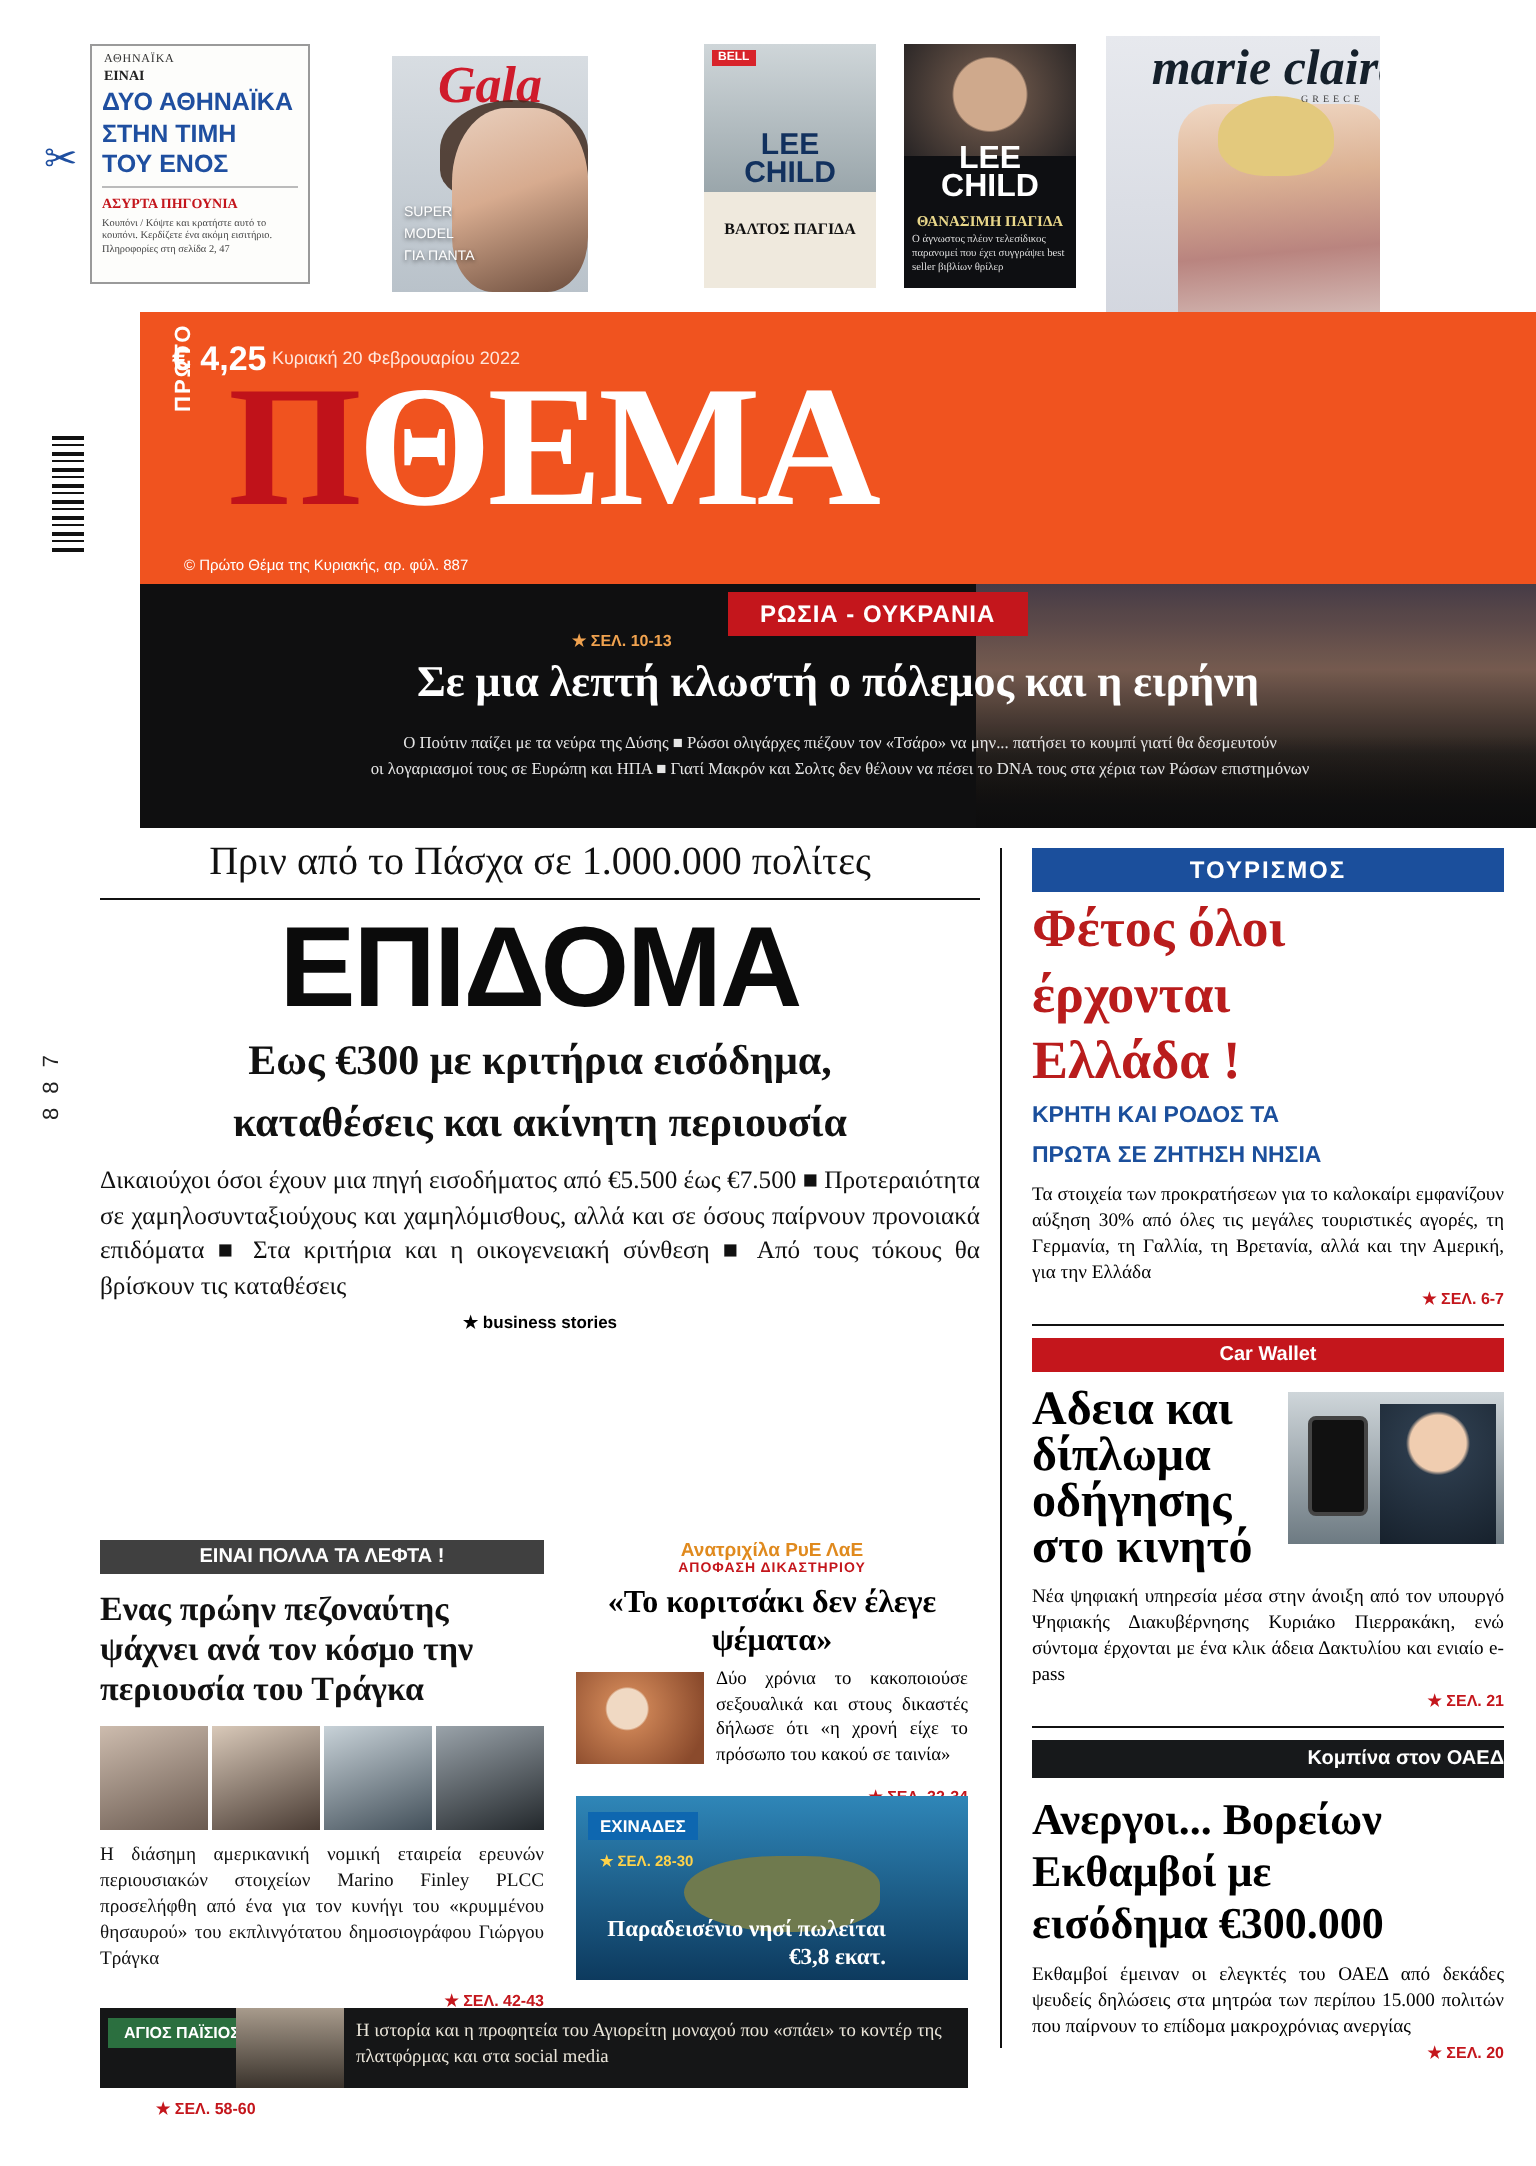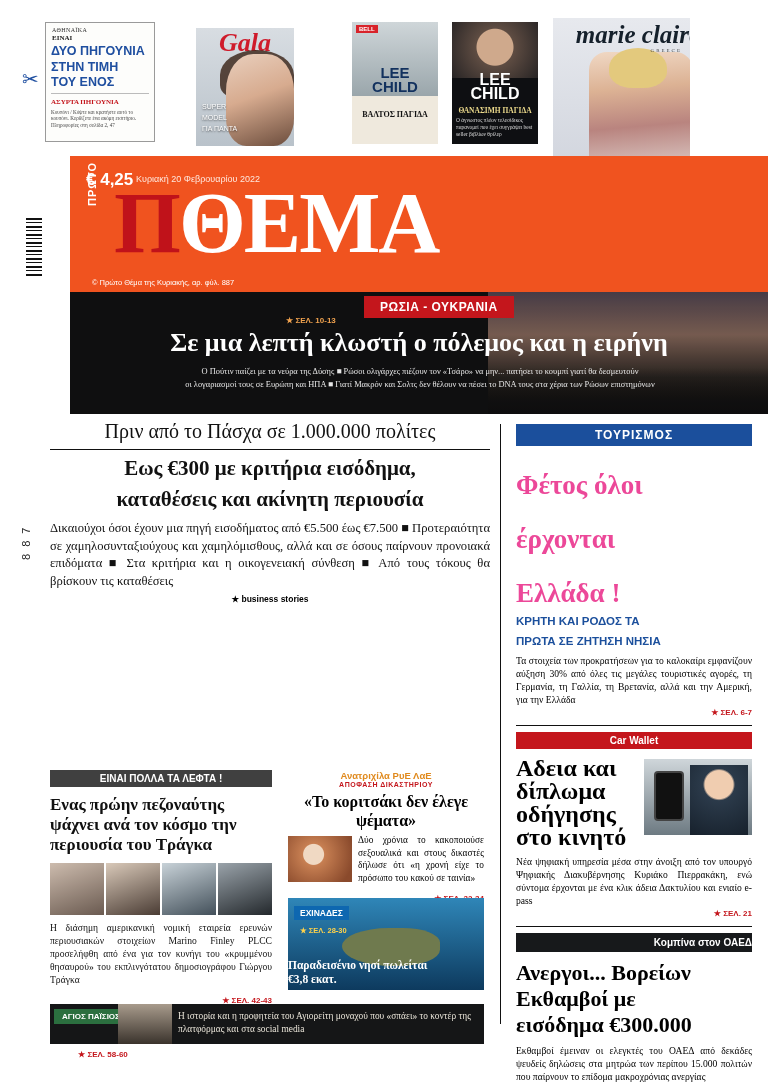--- a/index.html
+++ b/index.html
@@ -68,21 +68,21 @@
     background:repeating-linear-gradient(to bottom,#111 0 2px,#fff 2px 4px,#111 4px 5px,#fff 5px 8px);}
   .barnum{position:absolute;left:20px;top:560px;font-family:"Liberation Sans",sans-serif;font-size:11px;letter-spacing:2px;color:#222;transform:rotate(-90deg);transform-origin:left top;}
 
   
   .warband{position:absolute;left:70px;top:292px;width:698px;height:122px;background:#0f0f10;color:#fff;overflow:hidden;}
   .war-photo{position:absolute;right:0;top:0;width:280px;height:122px;
     background:linear-gradient(#4a3e49 0%,#7b5f53 35%,#2a2420 70%,#15120f 100%);opacity:.95;}
   .war-photo:after{content:"";position:absolute;left:0;bottom:0;width:280px;height:46px;background:linear-gradient(transparent,#0d0d0e);}
   .ru-tag{position:absolute;left:294px;top:4px;background:#c4161c;color:#fff;font-family:"Liberation Sans",sans-serif;font-weight:bold;font-size:12px;padding:4px 16px;letter-spacing:.5px;}
   .sel1013{position:absolute;left:216px;top:24px;color:#f0a24f;font-family:"Liberation Sans",sans-serif;font-size:8px;font-weight:bold;}
-  .war-head{position:absolute;left:10px;top:36px;width:678px;text-align:center;font-family:"Liberation Serif",serif;font-weight:bold;font-size:26px;}
+  .war-head{position:absolute;left:10px;top:36px;width:678px;text-align:center;font-family:"Liberation Serif",serif;font-weight:bold;font-size:22px;}
   .war-sub{position:absolute;left:30px;top:74px;width:640px;text-align:center;font-size:8.4px;line-height:12.5px;color:#e6e6e6;}
 
   
   .col-left{position:absolute;left:50px;top:420px;width:440px;}
   .kicker{font-family:"Liberation Serif",serif;font-size:20px;color:#111;text-align:center;padding-bottom:2px;}
   .rule{border-bottom:1px solid #111;margin:4px 0 6px;}
   .mainhead{font-family:"Liberation Sans",sans-serif;font-weight:bold;font-size:57px;line-height:56px;text-align:center;letter-spacing:-1px;color:#0b0b0b;}
   .mainsub{font-family:"Liberation Serif",serif;font-weight:bold;font-size:21px;line-height:25px;text-align:center;margin-top:6px;color:#111;}
   .maindek{font-family:"Liberation Serif",serif;font-size:12.6px;line-height:17.5px;text-align:justify;margin-top:8px;color:#111;}
   .biz{text-align:center;font-family:"Liberation Sans",sans-serif;font-size:8.5px;font-weight:bold;margin-top:4px;}
@@ -104,33 +104,33 @@
   .leftb .kick2{color:#c4161c;font-family:"Liberation Sans",sans-serif;font-weight:bold;font-size:7px;text-align:center;letter-spacing:.5px;}
   .leftb h3{font-family:"Liberation Serif",serif;font-weight:bold;font-size:16px;line-height:19px;text-align:center;margin:4px 0 0;}
   .leftb .photo{width:64px;height:46px;float:left;margin:6px 6px 2px 0;background:radial-gradient(circle at 40% 40%,#f0d9c3 0 10px,#c77f52 11px,#8a4a2c 40px);}
   .leftb p{font-family:"Liberation Serif",serif;font-size:9.4px;line-height:12.6px;text-align:justify;margin-top:4px;}
 
   .island{position:absolute;left:288px;top:898px;width:196px;height:92px;background:linear-gradient(#1d5f8f,#0e3c63);overflow:hidden;}
   .island .sea{position:absolute;inset:0;background:linear-gradient(#2f86b8,#0d3a5e);}
   .island .land{position:absolute;left:54px;top:30px;width:98px;height:38px;background:#6f7a4e;border-radius:50% 40% 45% 55%;}
   .island .tag{position:absolute;left:6px;top:8px;background:#0e67b0;color:#fff;font-family:"Liberation Sans",sans-serif;font-weight:bold;font-size:8.5px;padding:2px 6px;}
   .island .sel{position:absolute;left:12px;top:28px;color:#ffd24a;font-family:"Liberation Sans",sans-serif;font-weight:bold;font-size:7.5px;}
-  .island .cap{position:absolute;left:0;bottom:4px;width:155px;text-align:left;color:#fff;font-family:"Liberation Serif",serif;font-weight:bold;font-size:11.5px;line-height:14px;}
+  .island .cap{position:absolute;left:0;bottom:4px;width:155px;text-align:right;color:#fff;font-family:"Liberation Serif",serif;font-weight:bold;font-size:11.5px;line-height:14px;}
 
   .strip-bottom{position:absolute;left:50px;top:1004px;width:434px;height:40px;background:#151617;overflow:hidden;}
   .sb-tag{position:absolute;left:4px;top:5px;background:#2b6f3f;color:#fff;font-family:"Liberation Sans",sans-serif;font-weight:bold;font-size:8px;padding:3px 8px;}
   .sb-photo{position:absolute;left:68px;top:0;width:54px;height:40px;background:linear-gradient(#a89b8c,#3a332c);}
   .sb-text{position:absolute;left:128px;top:6px;width:300px;color:#e9e4d8;font-family:"Liberation Serif",serif;font-size:9.4px;line-height:12.5px;}
   .sel-bottom{position:absolute;left:78px;top:1050px;color:#c4161c;font-family:"Liberation Sans",sans-serif;font-weight:bold;font-size:8px;}
 
   
   .vrule{position:absolute;left:500px;top:424px;width:1px;height:600px;background:#111;}
   .col-right{position:absolute;left:516px;top:424px;width:236px;}
   .bluebar{background:#1b4f9c;color:#fff;font-family:"Liberation Sans",sans-serif;font-weight:bold;font-size:12px;text-align:center;padding:4px 0;letter-spacing:1px;}
-  .r-head{font-family:"Liberation Serif",serif;font-weight:bold;font-size:27px;line-height:30px;margin-top:24px;color:#ec4899;}
+  .r-head{font-family:"Liberation Serif",serif;font-weight:bold;font-size:27px;line-height:30px;margin-top:3px;color:#b91c1c;}
   .r-sub{color:#1b4f9c;font-family:"Liberation Sans",sans-serif;font-weight:bold;font-size:11.5px;line-height:14px;margin-top:6px;}
   .r-body{font-family:"Liberation Serif",serif;font-size:9.6px;line-height:13px;margin-top:6px;text-align:justify;}
   .r-sel{text-align:right;color:#c4161c;font-family:"Liberation Sans",sans-serif;font-weight:bold;font-size:8px;margin-top:2px;}
   .hr-thin{border-top:1px solid #111;margin:8px 0 6px;}
   .redbar{background:#c4161c;color:#fff;font-family:"Liberation Sans",sans-serif;font-weight:bold;font-size:10px;text-align:center;padding:3px 0;}
   .darkbar{background:#17191b;color:#fff;font-family:"Liberation Sans",sans-serif;font-weight:bold;font-size:10px;text-align:right;padding:4px 0;}
   .r2{position:relative;margin-top:8px;}
   .r2 h3{font-family:"Liberation Serif",serif;font-weight:bold;font-size:24px;line-height:23px;width:120px;margin:0;}
   .r2 .pic{position:absolute;right:0;top:2px;width:108px;height:76px;background:linear-gradient(#cfd6da,#6d7a82);overflow:hidden;}
   .r2 .pic .phone{position:absolute;left:10px;top:12px;width:26px;height:46px;background:#111;border:2px solid #444;border-radius:4px;}
@@ -141,21 +141,21 @@
 <body>
 
 <div class="page">
 
   <div class="topstrip">
 
     <div class="promo promo-ticket">
       <div class="ticket-scissor">✂</div>
       <div class="tk-top">ΑΘΗΝΑΪΚΑ</div>
       <div class="tk-theat">ΕΙΝΑΙ</div>
-      <div class="tk-big">ΔΥΟ ΠΗΓΟΥΝΙΑ</div>
+      <div class="tk-big">ΔΥΟ ΑΘΗΝΑΪΚΑ</div>
       <div class="tk-big">ΣΤΗΝ ΤΙΜΗ</div>
       <div class="tk-big">ΤΟΥ ΕΝΟΣ</div>
       <div class="tk-line"></div>
       <div class="tk-red">ΑΣΥΡΤΑ ΠΗΓΟΥΝΙΑ</div>
       <div class="tk-note">Κουπόνι / Κόψτε και κρατήστε αυτό το κουπόνι. Κερδίζετε ένα ακόμη εισιτήριο. Πληροφορίες στη σελίδα 2, 47</div>
     </div>
 
     <div class="promo promo-gala">
       <div class="gala-hair"></div>
       <div class="gala-face"></div>
@@ -218,20 +218,21 @@
     <div class="war-head">Σε μια λεπτή κλωστή ο πόλεμος και η ειρήνη</div>
     <div class="war-sub">
       <div>Ο Πούτιν παίζει με τα νεύρα της Δύσης ■ Ρώσοι ολιγάρχες πιέζουν τον «Τσάρο» να μην... πατήσει το κουμπί γιατί θα δεσμευτούν</div>
       <div>οι λογαριασμοί τους σε Ευρώπη και ΗΠΑ ■ Γιατί Μακρόν και Σολτς δεν θέλουν να πέσει το DNA τους στα χέρια των Ρώσων επιστημόνων</div>
     </div>
   </div>
 
   <div class="col-left">
     <div class="kicker">Πριν από το Πάσχα σε 1.000.000 πολίτες</div>
     <div class="rule"></div>
+    <div class="mainhead">ΕΠΙΔΟΜΑ</div>
     <div class="mainsub">Εως €300 με κριτήρια εισόδημα,</div>
     <div class="mainsub">καταθέσεις και ακίνητη περιουσία</div>
     <div class="maindek">Δικαιούχοι όσοι έχουν μια πηγή εισοδήματος από €5.500 έως €7.500 ■ Προτεραιότητα σε χαμηλοσυνταξιούχους και χαμηλόμισθους, αλλά και σε όσους παίρνουν προνοιακά επιδόματα ■ Στα κριτήρια και η οικογενειακή σύνθεση ■ Από τους τόκους θα βρίσκουν τις καταθέσεις</div>
     <div class="biz">★ business stories</div>
   </div>
 
   <div class="lefta">
     <div class="greenbar">ΕΙΝΑΙ ΠΟΛΛΑ ΤΑ ΛΕΦΤΑ !</div>
     <h3>Ενας πρώην πεζοναύτης ψάχνει ανά τον κόσμο την περιουσία του Τράγκα</h3>
     <div class="facerow">

